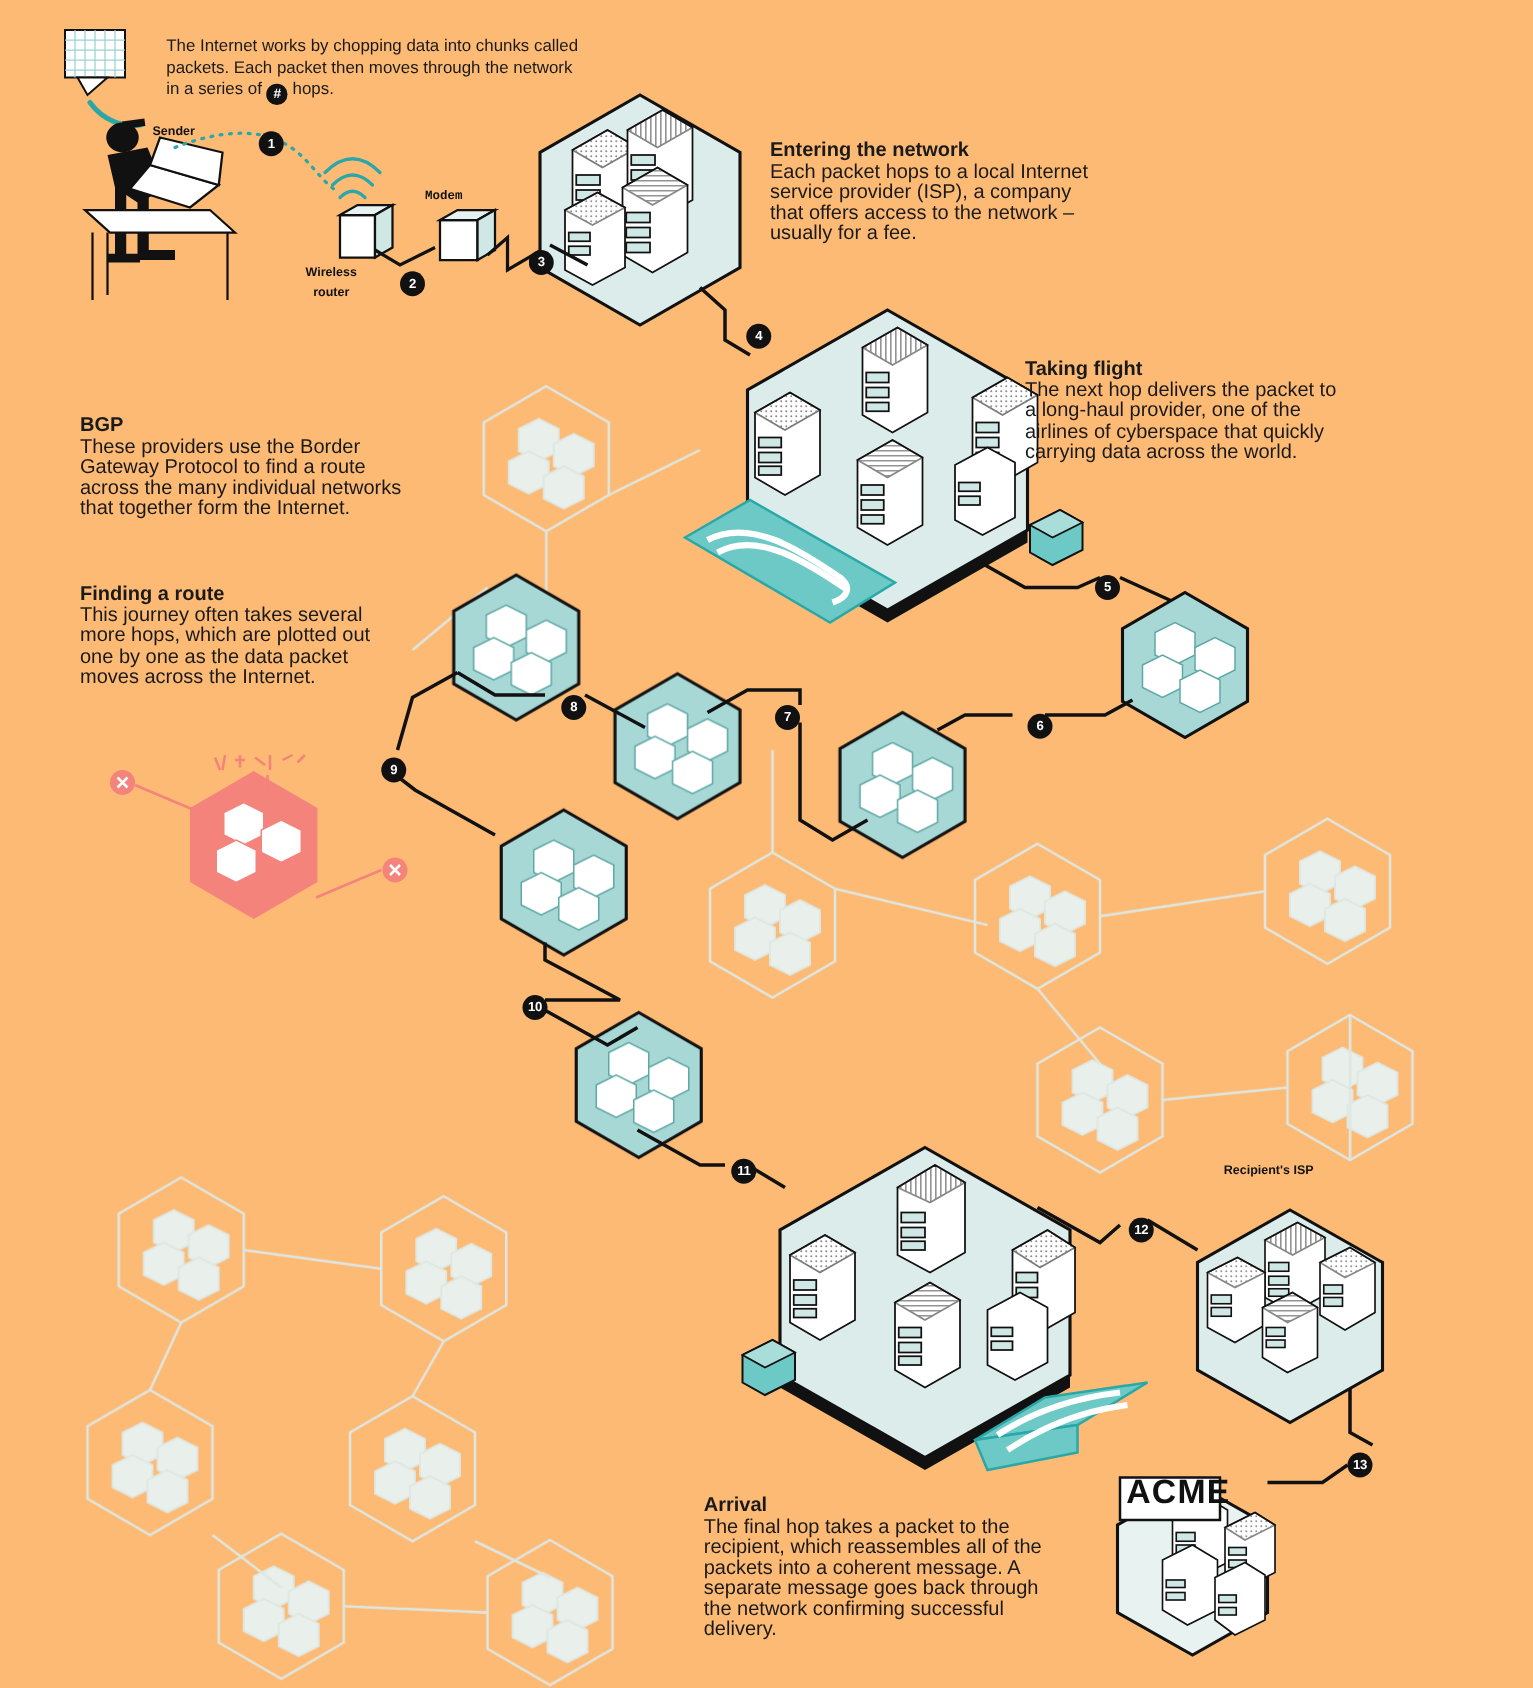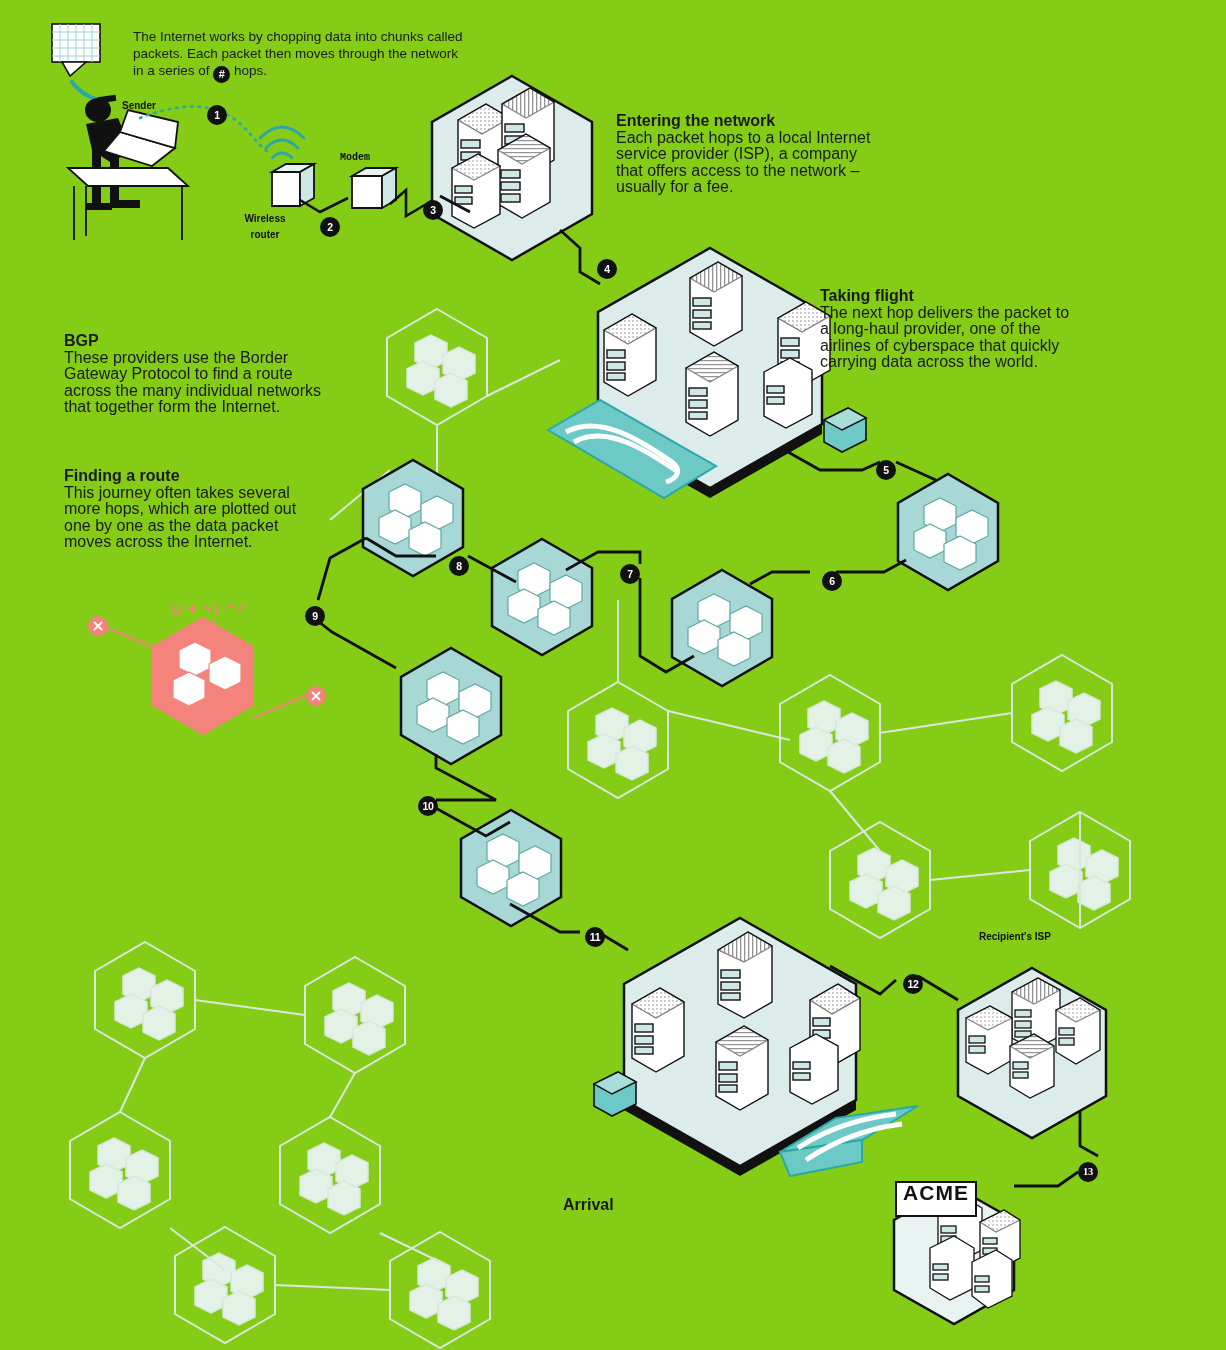--- a/index.html
+++ b/index.html
@@ -9,21 +9,21 @@
   }
   body {
     font-family: "Liberation Sans", sans-serif;
     color: #1a1a1a;
   }
   #canvas {
     position: relative;
     width: 1226px;
     height: 1350px;
     overflow: hidden;
-    background: #84cc16;
+    background: #fdba74;
   }
   .svg-layer {
     position: absolute;
     left: 0;
     top: 0;
     width: 1226px;
     height: 1350px;
   }
   .txt {
     position: absolute;
@@ -486,21 +486,21 @@
     <span>The Internet works by chopping data into chunks called packets. Each packet then moves through the network in a series of</span>
     <span class="inline-hash">#</span>
     <span>hops.</span>
   </div>
 
   <div class="lbl" style="left:122px; top:98px;">Sender</div>
   <div class="lbl" style="left:225px; top:211px; width:80px; text-align:center; white-space:pre-line;">Wireless
 router</div>
   <div class="lbl" style="left:340px; top:150px;font-family:Liberation Mono, monospace;">Modem</div>
   <div class="lbl" style="left:979px; top:929px;">Recipient's ISP</div>
-  <div class="lbl" style="left:901px; top:1185px; width:70px; text-align:center; font-size:21px; letter-spacing:1px;">ACME</div>
+  <div class="lbl" style="left:901px; top:1185px; width:70px; text-align:center; font-size:27px; letter-spacing:1px;">ACME</div>
 
   <div class="txt" style="left:616px; top:113px; width:262px;">
     <span class="hd">Entering the network</span>
     <span>Each packet hops to a local Internet service provider (ISP), a company that offers access to the network – usually for a fee.</span>
   </div>
 
   <div class="txt" style="left:820px; top:288px; width:258px;">
     <span class="hd">Taking flight</span>
     <span>The next hop delivers the packet to a long-haul provider, one of the airlines of cyberspace that quickly carrying data across the world.</span>
   </div>
@@ -511,31 +511,32 @@
   </div>
 
   <div class="txt" style="left:64px; top:468px; width:262px;">
     <span class="hd">Finding a route</span>
     <span>This journey often takes several more hops, which are plotted out one by one as the data packet moves across the Internet.</span>
   </div>
 
 
   <div class="txt" style="left:563px; top:1197px; width:292px;">
     <span class="hd">Arrival</span>
+    <span>The final hop takes a packet to the recipient, which reassembles all of the packets into a coherent message. A separate message goes back through the network confirming successful delivery.</span>
   </div>
 
   <div id="hops">
       <div class="hopnum" style="left: 207px; top: 105px;">1</div>
       <div class="hopnum" style="left: 320px; top: 217px;">2</div>
       <div class="hopnum" style="left: 423px; top: 200px;">3</div>
       <div class="hopnum" style="left: 597px; top: 259px;">4</div>
       <div class="hopnum" style="left: 876px; top: 460px;">5</div>
       <div class="hopnum" style="left: 822px; top: 571px;">6</div>
       <div class="hopnum" style="left: 620px; top: 564px;">7</div>
       <div class="hopnum" style="left: 449px; top: 556px;">8</div>
       <div class="hopnum" style="left: 305px; top: 606px;">9</div>
       <div class="hopnum" style="left: 418px; top: 796px;">10</div>
       <div class="hopnum" style="left: 585px; top: 927px; text-align: center;">11</div>
       <div class="hopnum" style="left: 903px; top: 974px;">12</div>
-      <div class="hopnum" style="left: 1078px; top: 1162px; font-family: Liberation Serif, serif;">13</div>
+      <div class="hopnum" style="left: 1078px; top: 1162px;">13</div>
     </div>
 
 </div>
 
 </body></html>

